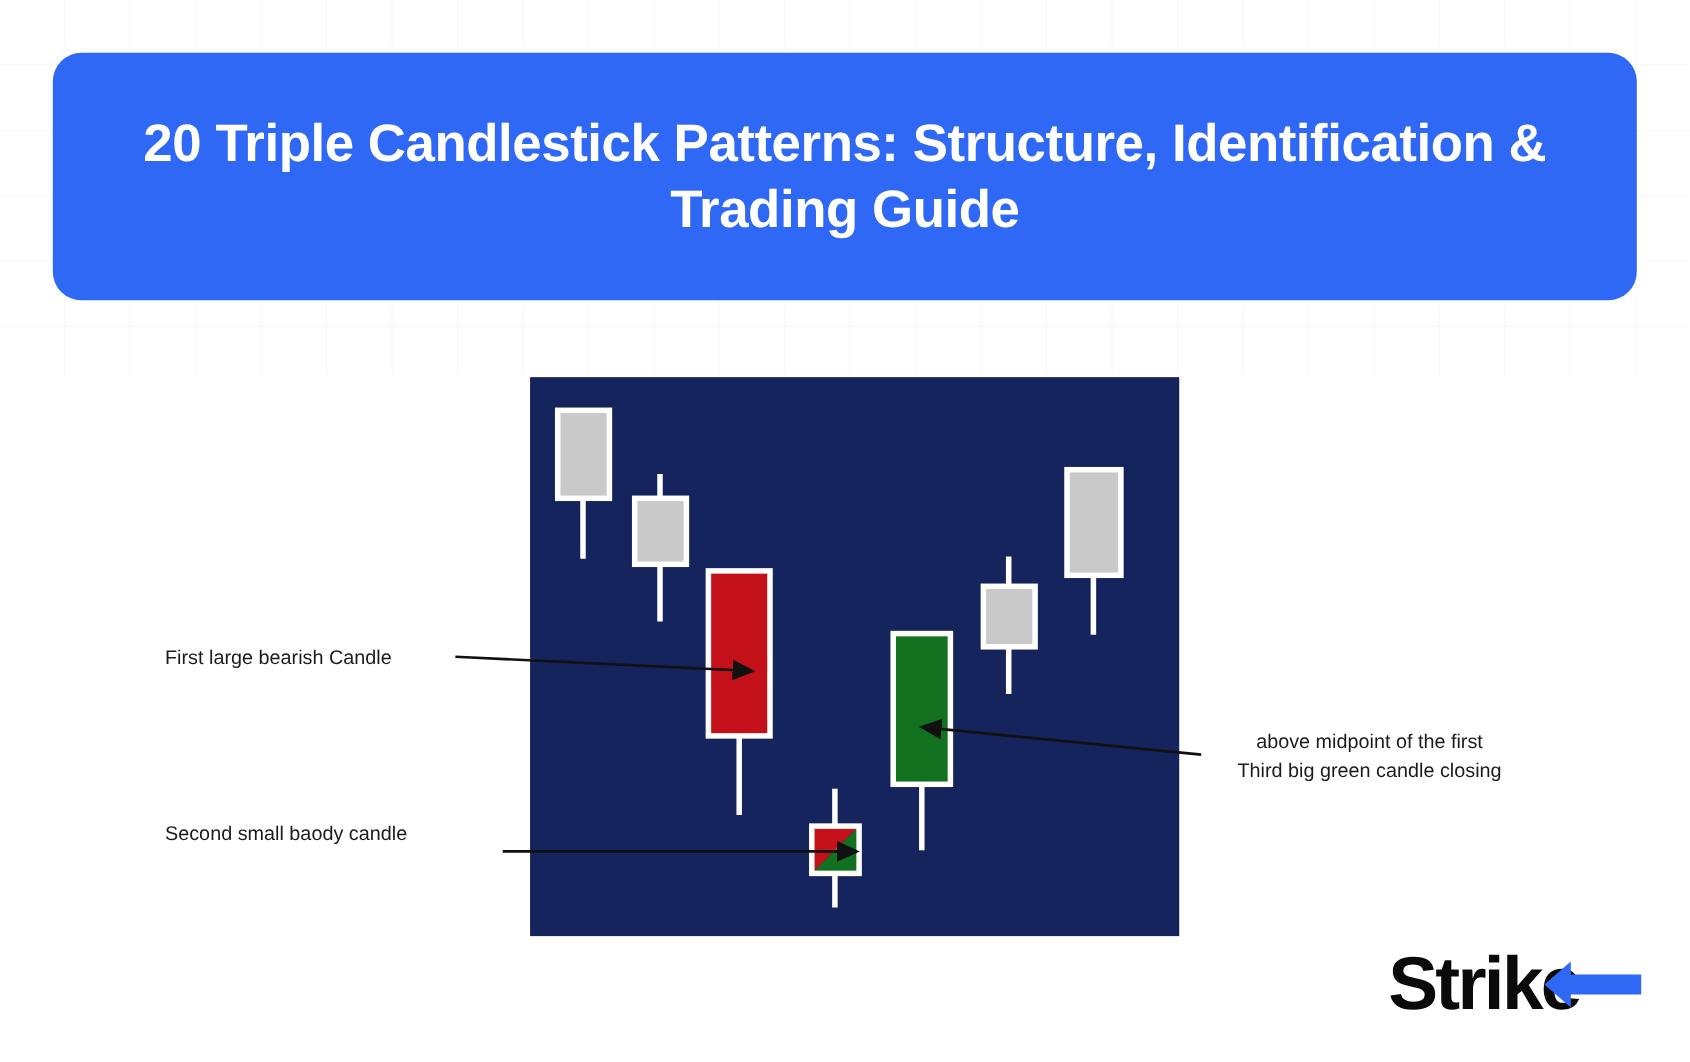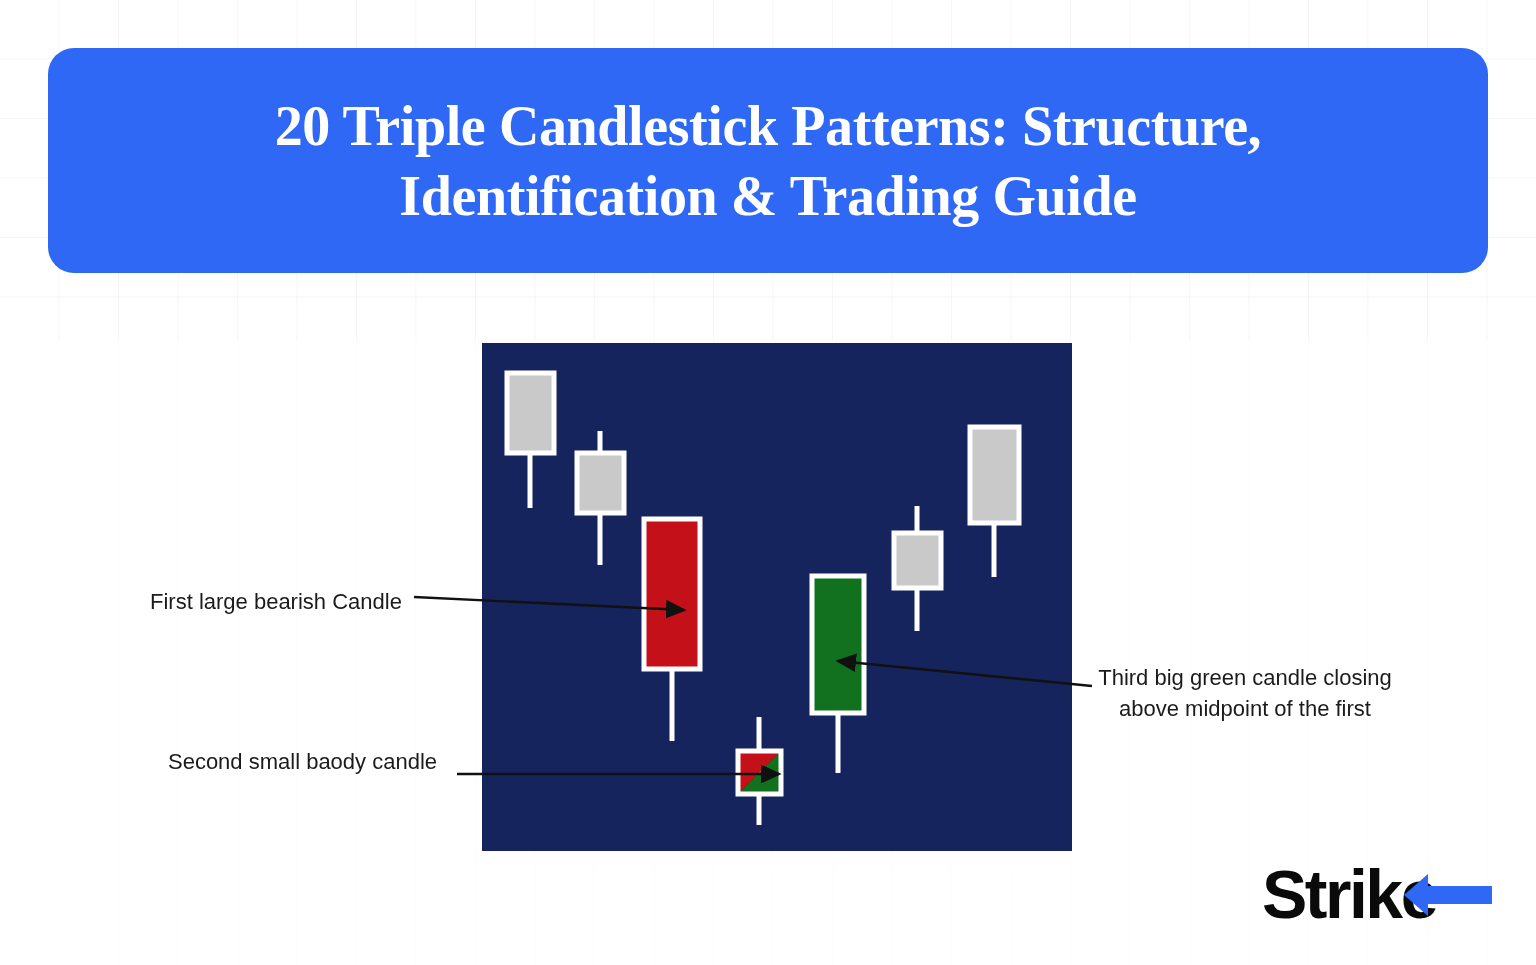--- a/index.html
+++ b/index.html
@@ -45,60 +45,60 @@
     width: 1440px;
     height: 225px;
     background: #2f68f5;
     border-radius: 26px;
     display: flex;
     align-items: center;
     justify-content: center;
   }
   #title-text {
     color: #ffffff;
-    font-size: 56px;
+    font-size: 48px;
     font-weight: bold;
     line-height: 1.25;
     text-align: center;
     letter-spacing: -0.4px;
     padding: 0 80px;
-    font-family: Liberation Serif, serif;
+    font-family: Liberation Sans, sans-serif;
   }
 
   
   #chart-panel {
     position: absolute;
     left: 482px;
     top: 343px;
     width: 590px;
     height: 508px;
     background: #16245e;
     overflow: visible;
   }
   #chart-svg { display: block; }
 
   
   .annotation {
     position: absolute;
     color: #1b1b1b;
-    font-size: 22px;
+    font-size: 18px;
     line-height: 1.42;
     font-family: "Liberation Sans", sans-serif;
   }
   #anno-1 {
     left: 150px;
     top: 586px;
     width: 270px;
     text-align: left;
   }
   #anno-2 {
     left: 150px;
     top: 746px;
     width: 305px;
-    text-align: center;
+    text-align: left;
   }
   #anno-3 {
     left: 1086px;
     top: 662px;
     width: 318px;
     text-align: center;
   }
 
   
   #arrow-layer {
@@ -194,22 +194,22 @@
 
 <div class="annotation" id="anno-1">
   <span>First large bearish Candle</span>
 </div>
 
 <div class="annotation" id="anno-2">
   <div>Second small baody candle</div>
 </div>
 
 <div class="annotation" id="anno-3">
+  <div>above midpoint of the first</div>
   <div>Third big green candle closing</div>
-  <div>above midpoint of the first</div>
 </div>
 
 <svg id="arrow-layer" viewBox="0 0 1536 965">
   <defs>
     <marker id="arrowhead-right" markerWidth="9" markerHeight="9" refX="7.5" refY="4.5" orient="auto" markerUnits="strokeWidth">
       <path d="M0,0.6 L8.6,4.5 L0,8.4 Z" fill="#111111"></path>
     </marker>
     <marker id="arrowhead-left" markerWidth="9" markerHeight="9" refX="7.5" refY="4.5" orient="auto" markerUnits="strokeWidth">
       <path d="M0,0.6 L8.6,4.5 L0,8.4 Z" fill="#111111"></path>
     </marker>

